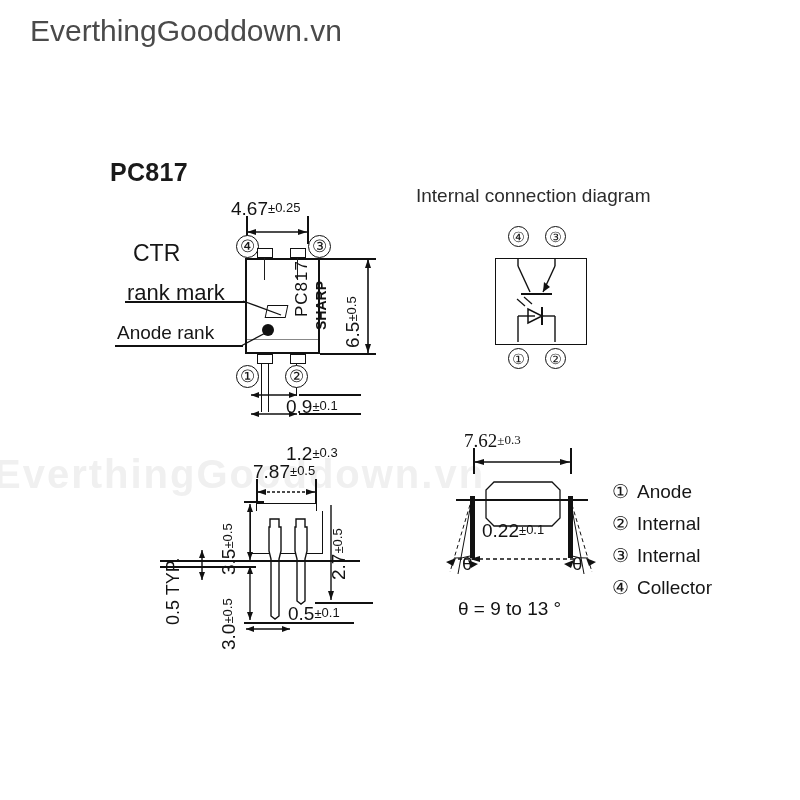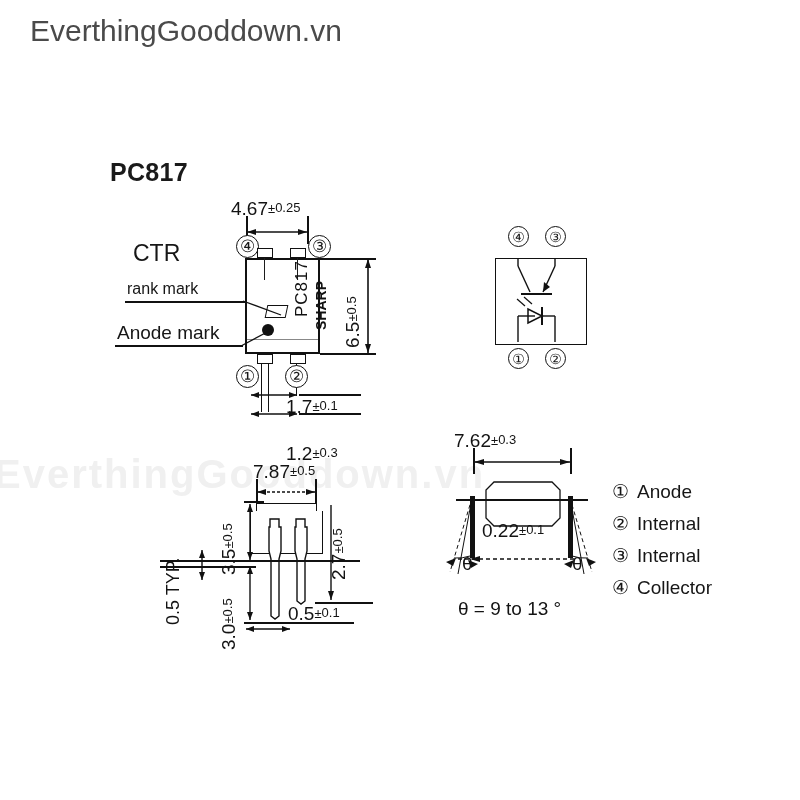--- a/index.html
+++ b/index.html
@@ -82,20 +82,21 @@
 </style>
 </head>
 <body>
 
 <div class="stage">
 
   <div class="abs wm-mid">EverthingGooddown.vn</div>
   <div class="abs wm-top">EverthingGooddown.vn</div>
 
   <div class="abs title-pc817">PC817</div>
+  <div class="abs title-internal">Internal connection diagram</div>
 
   <div class="abs" style="left:0;top:0;width:420px;height:440px;">
 
     <div class="abs dim" style="left:231px;top:198px;">
       <span>4.67</span><span class="pm">±</span><span class="sup">0.25</span>
     </div>
 
     <svg class="abs" style="left:245px;top:226px;" width="64" height="12">
       <line x1="2" y1="6" x2="62" y2="6" stroke="#111" stroke-width="1.6"></line>
       <polygon points="2,6 11,3 11,9" fill="#111"></polygon>
@@ -135,21 +136,21 @@
     <div class="abs pinnum" style="left:236px;top:365px;">①</div>
     <div class="abs pinnum" style="left:285px;top:365px;">②</div>
 
     <svg class="abs" style="left:249px;top:389px;" width="50" height="12">
       <line x1="2" y1="6" x2="48" y2="6" stroke="#111" stroke-width="1.5"></line>
       <polygon points="2,6 10,3 10,9" fill="#111"></polygon>
       <polygon points="48,6 40,3 40,9" fill="#111"></polygon>
     </svg>
     <div class="abs ln hl" style="left:299px;top:394px;width:62px;"></div>
     <div class="abs dim" style="left:286px;top:396px;">
-      <span>1.7</span><span class="pm">±</span><span class="sup">0.1</span>
+      <span>0.9</span><span class="pm">±</span><span class="sup">0.1</span>
     </div>
 
     <svg class="abs" style="left:249px;top:408px;" width="50" height="12">
       <line x1="2" y1="6" x2="48" y2="6" stroke="#111" stroke-width="1.5"></line>
       <polygon points="2,6 10,3 10,9" fill="#111"></polygon>
       <polygon points="48,6 40,3 40,9" fill="#111"></polygon>
     </svg>
     <div class="abs ln hl" style="left:299px;top:413px;width:62px;"></div>
     <div class="abs dim" style="left:286px;top:415px;margin-top:28px;">
       <span>1.2</span><span class="pm">±</span><span class="sup">0.3</span>
@@ -160,27 +161,27 @@
     <svg class="abs" style="left:362px;top:256px;" width="12" height="100">
       <line x1="6" y1="3" x2="6" y2="97" stroke="#111" stroke-width="1.6"></line>
       <polygon points="6,3 3,12 9,12" fill="#111"></polygon>
       <polygon points="6,97 3,88 9,88" fill="#111"></polygon>
     </svg>
     <div class="abs dim rot90" style="left:342px;top:348px;">
       <span>6.5</span><span class="pm">±</span><span class="sup">0.5</span>
     </div>
 
     <div class="abs t" style="left:133px;top:240px;font-size:23px;">CTR</div>
-    <div class="abs t" style="left:127px;top:280px;font-size:16px;">rank mark</div>
+    <div class="abs t" style="left:127px;top:280px;font-size:22px;">rank mark</div>
     <div class="abs ln hl" style="left:125px;top:301px;width:120px;"></div>
     <svg class="abs" style="left:243px;top:295px;" width="40" height="22">
       <line x1="0" y1="6" x2="38" y2="20" stroke="#111" stroke-width="1.3"></line>
     </svg>
 
-    <div class="abs t" style="left:117px;top:322px;font-size:19px;">Anode mark</div>
+    <div class="abs t" style="left:117px;top:322px;font-size:19px;">Anode rank</div>
     <div class="abs ln hl" style="left:115px;top:345px;width:128px;"></div>
     <svg class="abs" style="left:241px;top:328px;" width="32" height="20">
       <line x1="30" y1="2" x2="0" y2="18" stroke="#111" stroke-width="1.3"></line>
     </svg>
   </div>
 
   <div class="abs" style="left:420px;top:180px;width:300px;height:210px;">
 
     <div class="abs pinnum sm" style="left:88px;top:46px;">④</div>
     <div class="abs pinnum sm" style="left:125px;top:46px;">③</div>
@@ -290,21 +291,21 @@
     </div>
     <svg class="abs" style="left:104px;top:168px;" width="48" height="12">
       <line x1="2" y1="6" x2="46" y2="6" stroke="#111" stroke-width="1.4"></line>
       <polygon points="2,6 10,3 10,9" fill="#111"></polygon>
       <polygon points="46,6 38,3 38,9" fill="#111"></polygon>
     </svg>
   </div>
 
   <div class="abs" style="left:420px;top:420px;width:220px;height:220px;">
 
-    <div class="abs dim" style="left:34px;top:10px;">
+    <div class="abs dim" style="left:44px;top:10px;font-family:Liberation Serif, serif;">
       <span>7.62</span><span class="pm">±</span><span class="sup">0.3</span>
     </div>
     <svg class="abs" style="left:52px;top:36px;" width="100" height="12">
       <line x1="2" y1="6" x2="98" y2="6" stroke="#111" stroke-width="1.5"></line>
       <polygon points="2,6 12,3 12,9" fill="#111"></polygon>
       <polygon points="98,6 88,3 88,9" fill="#111"></polygon>
     </svg>
     <div class="abs ln vl" style="left:53px;top:28px;height:26px;"></div>
     <div class="abs ln vl" style="left:150px;top:28px;height:26px;"></div>
 

